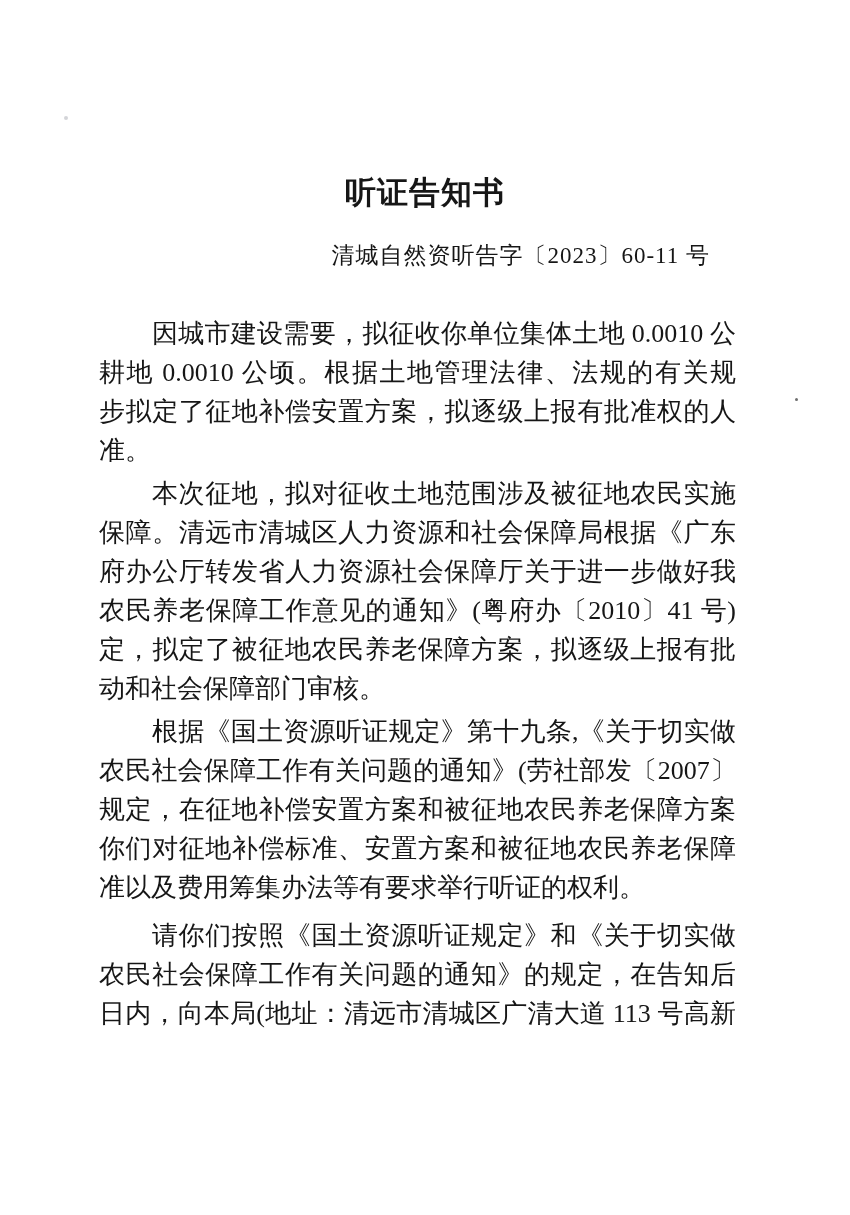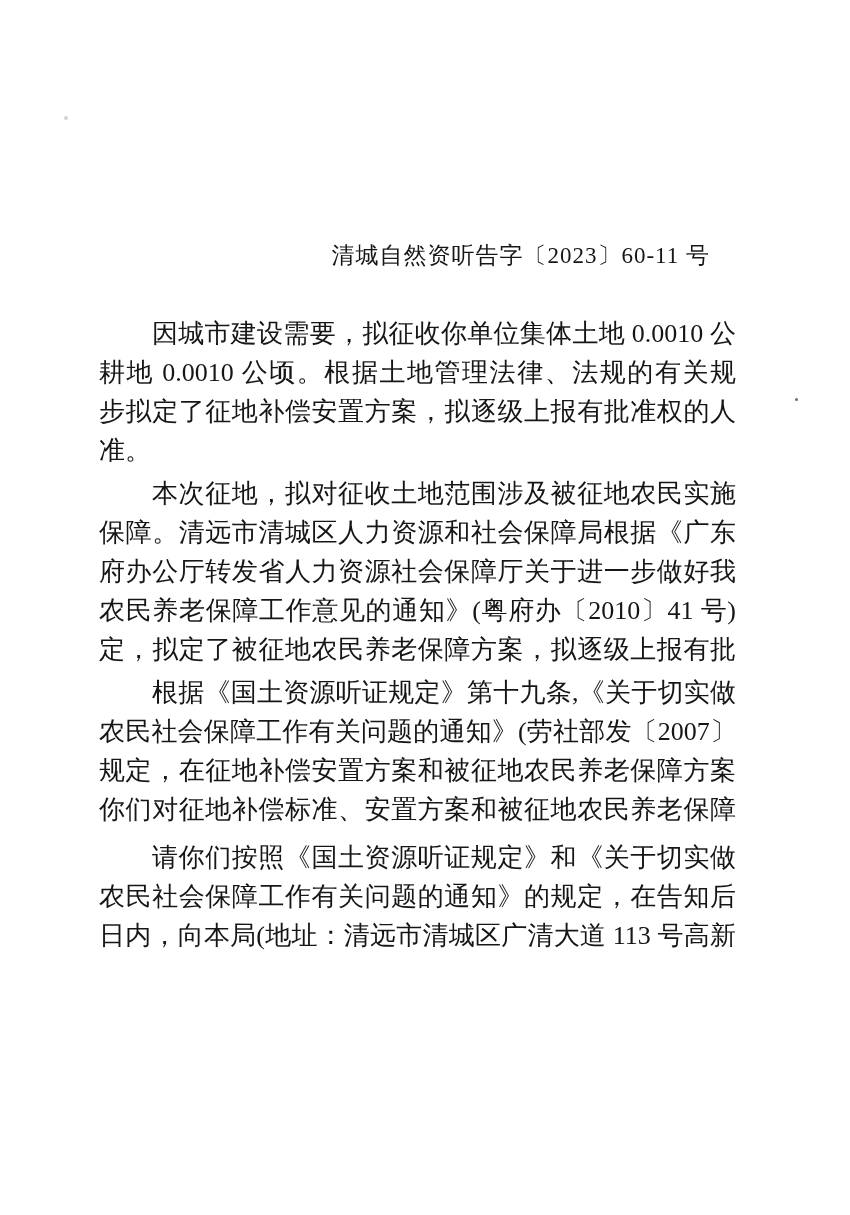--- a/index.html
+++ b/index.html
@@ -72,46 +72,49 @@
   .speck-2 { left: 795px; top: 398px; width: 3px; height: 3px; background: #4a4a4a; opacity: 0.8; }
 </style>
 </head>
 <body>
 
 <div class="page">
 
   <div class="speck speck-1"></div>
   <div class="speck speck-2"></div>
 
+  <h1 class="doc-title">听证告知书</h1>
 
   <div class="doc-number">清城自然资听告字〔2023〕60-11 号</div>
 
 
   <div class="doc-body">
 
     <div class="para">
       <div class="line first">因城市建设需要，拟征收你单位集体土地 0.0010 公顷，其中</div>
       <div class="line">耕地 0.0010 公顷。根据土地管理法律、法规的有关规定，我局初</div>
       <div class="line">步拟定了征地补偿安置方案，拟逐级上报有批准权的人民政府批</div>
       <div class="line last">准。</div>
     </div>
 
     <div class="para">
       <div class="line first">本次征地，拟对征收土地范围涉及被征地农民实施社会养老</div>
       <div class="line">保障。清远市清城区人力资源和社会保障局根据《广东省人民政</div>
       <div class="line">府办公厅转发省人力资源社会保障厅关于进一步做好我省被征地</div>
       <div class="line">农民养老保障工作意见的通知》(粤府办〔2010〕41 号)等有关规</div>
       <div class="line">定，拟定了被征地农民养老保障方案，拟逐级上报有批准权的劳</div>
+      <div class="line last">动和社会保障部门审核。</div>
     </div>
 
     <div class="para gap-lg">
       <div class="line first">根据《国土资源听证规定》第十九条,《关于切实做好被征地</div>
       <div class="line">农民社会保障工作有关问题的通知》(劳社部发〔2007〕14 号)的</div>
       <div class="line">规定，在征地补偿安置方案和被征地农民养老保障方案报批之前，</div>
       <div class="line">你们对征地补偿标准、安置方案和被征地农民养老保障对象、标</div>
+      <div class="line last">准以及费用筹集办法等有要求举行听证的权利。</div>
     </div>
 
     <div class="para">
       <div class="line first">请你们按照《国土资源听证规定》和《关于切实做好被征地</div>
       <div class="line">农民社会保障工作有关问题的通知》的规定，在告知后 5 个工作</div>
       <div class="line">日内，向本局(地址：清远市清城区广清大道 113 号高新区、清</div>
     </div>
 
   </div>
 </div>

